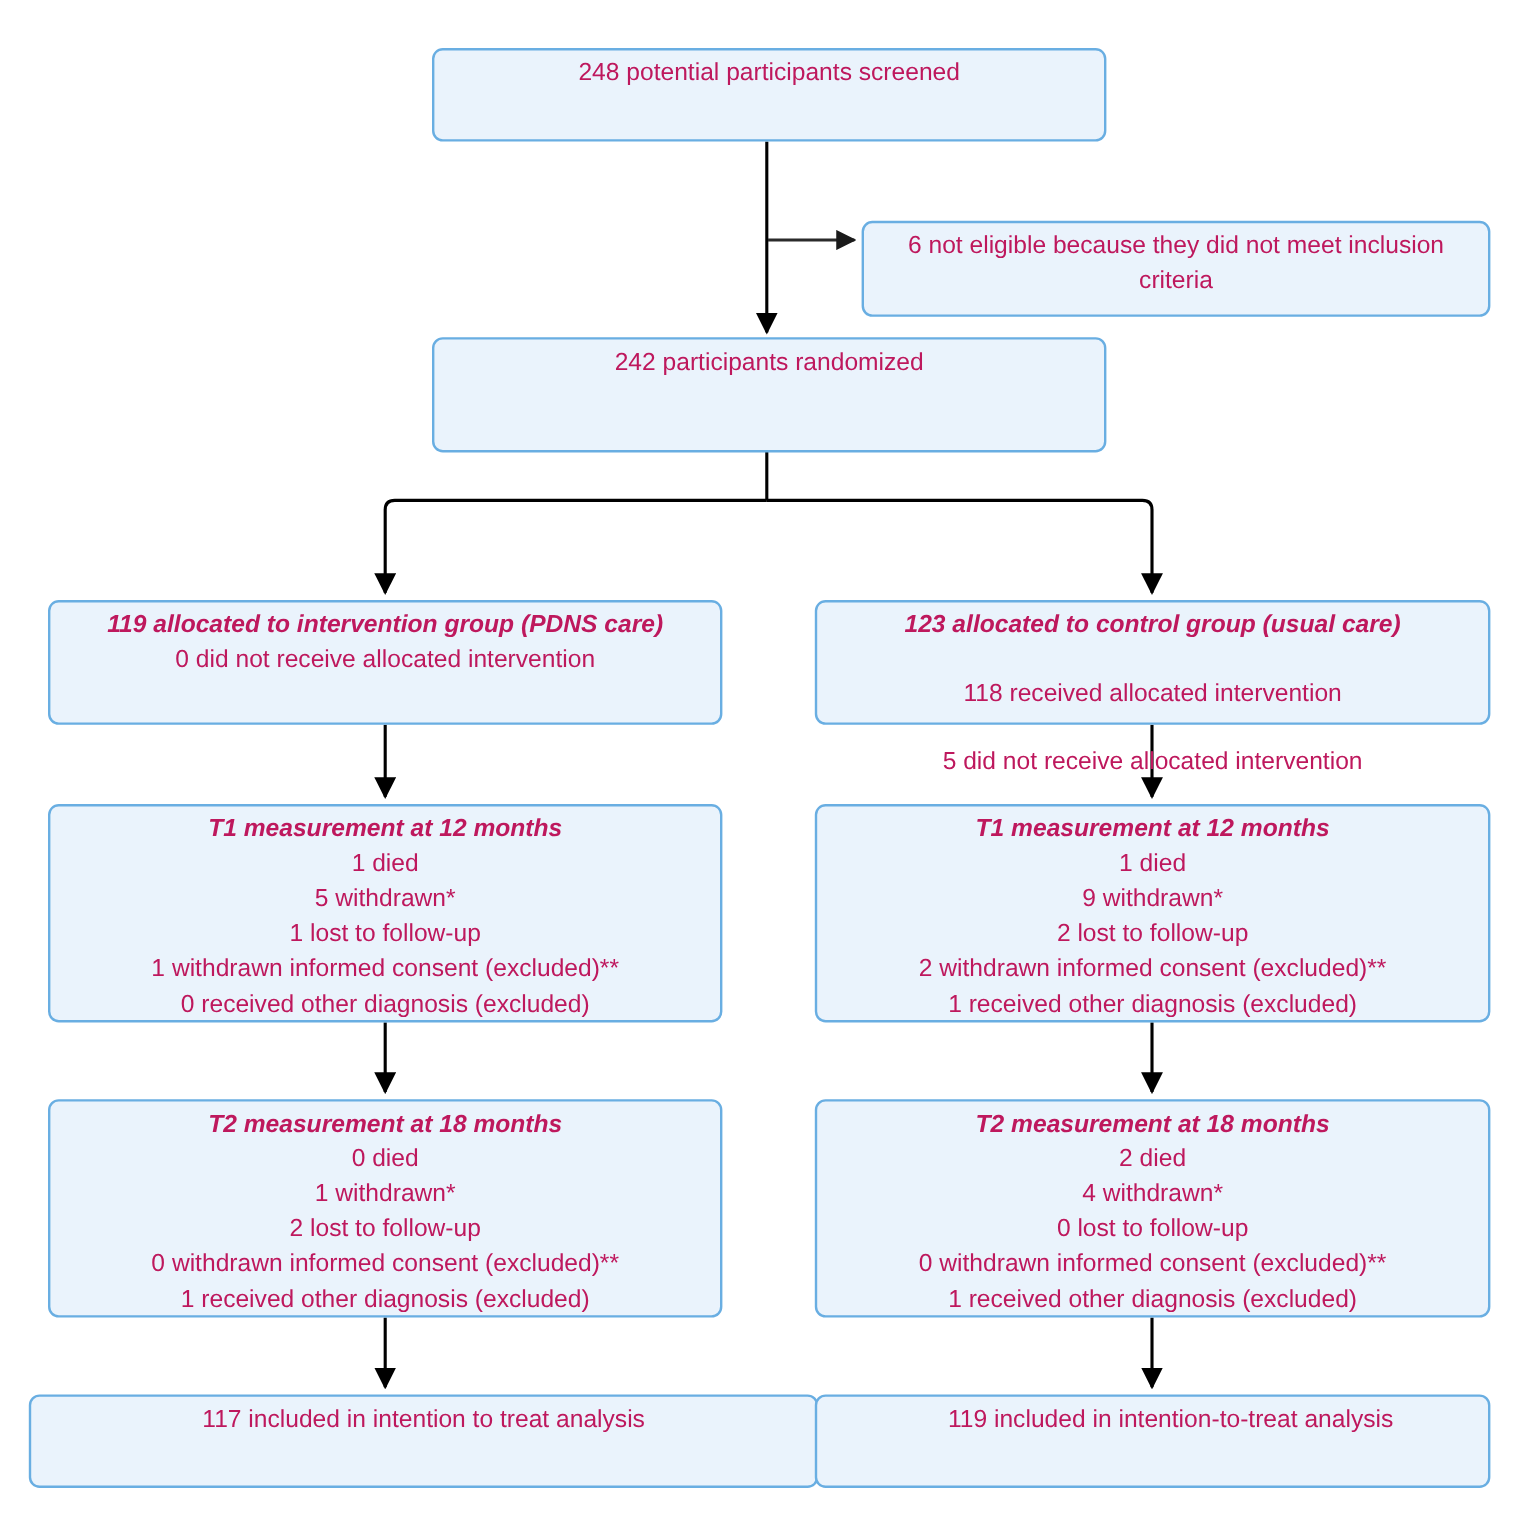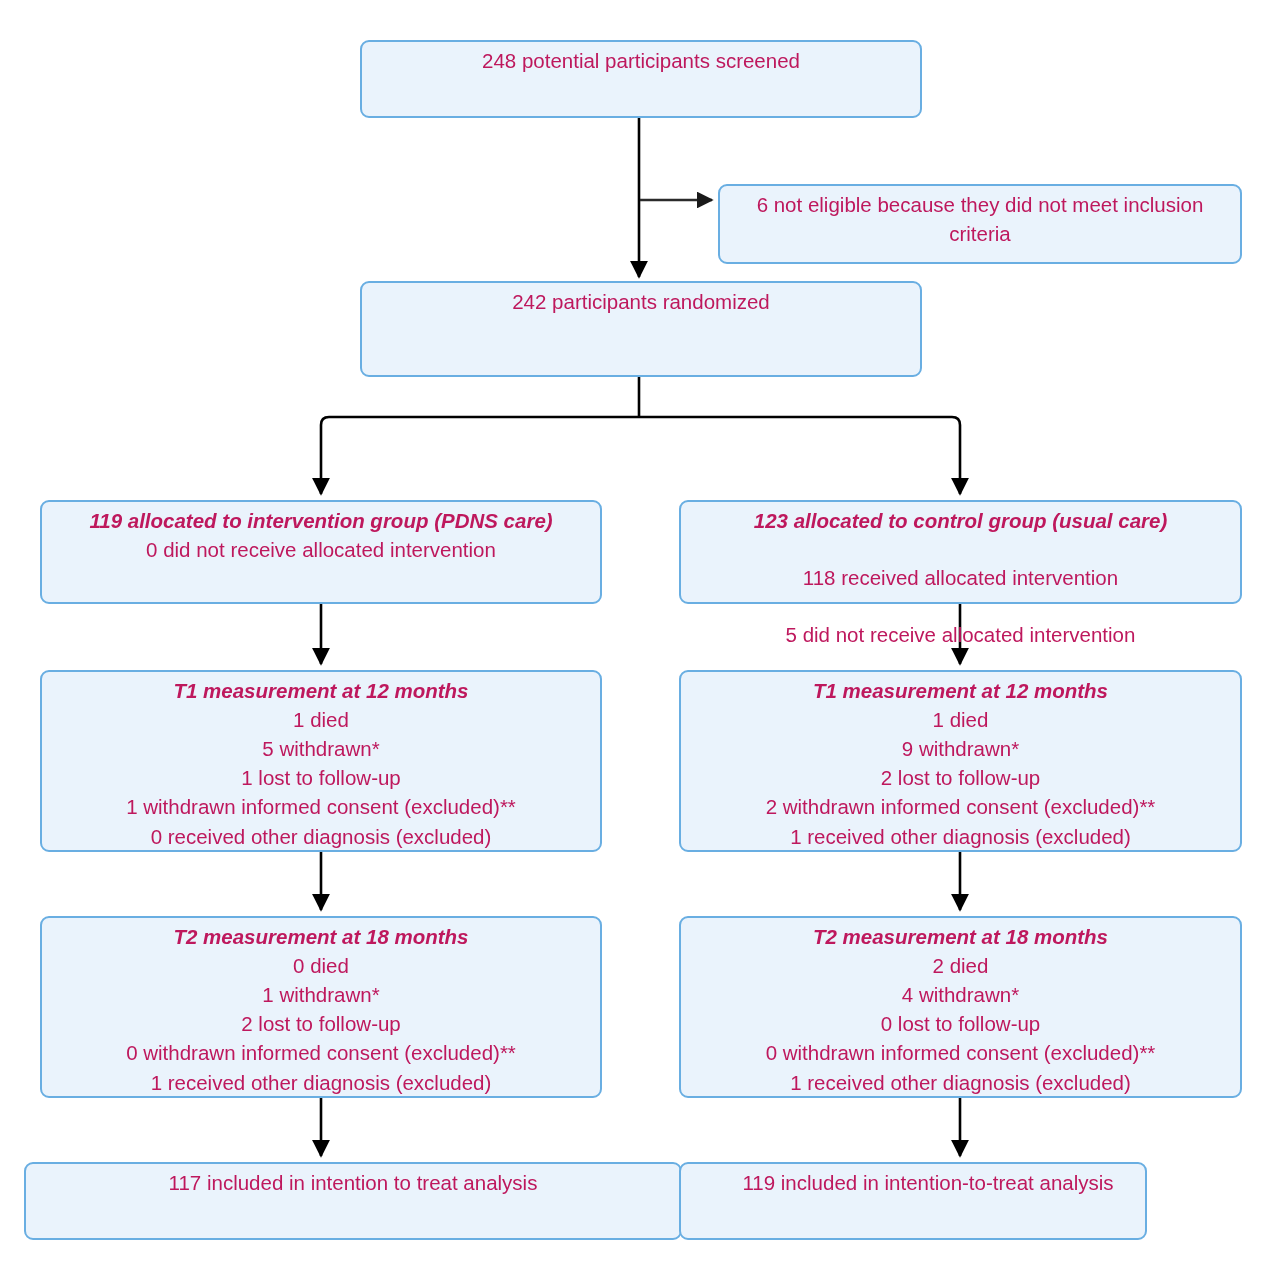--- a/index.html
+++ b/index.html
@@ -63,21 +63,21 @@
   #node-alloc-left   { left: 40px;   top: 500px;  width: 562px;  height: 104px; }
   #node-alloc-right  { left: 679px;  top: 500px;  width: 563px;  height: 104px; gap: 28px; }
 
   #node-t1-left      { left: 40px;   top: 670px;  width: 562px;  height: 182px; }
   #node-t1-right     { left: 679px;  top: 670px;  width: 563px;  height: 182px; }
 
   #node-t2-left      { left: 40px;   top: 916px;  width: 562px;  height: 182px; }
   #node-t2-right     { left: 679px;  top: 916px;  width: 563px;  height: 182px; }
 
   #node-itt-left     { left: 24px;   top: 1162px; width: 658px;  height: 78px; }
-  #node-itt-right    { left: 679px;  top: 1162px; width: 468px;  height: 78px; padding-left: 40px; }
+  #node-itt-right    { left: 679px;  top: 1162px; width: 563px;  height: 78px; padding-left: 40px; }
 </style>
 </head>
 <body>
 
 <div id="diagram">
 
   <svg id="connector-layer" viewBox="0 0 1280 1280" width="1280" height="1280" xmlns="http://www.w3.org/2000/svg">
     <defs>
       <marker id="arrow-black" viewBox="0 0 10 10" refX="9" refY="5" markerWidth="7" markerHeight="7" orient="auto-start-reverse">
         <path d="M 0 0 L 10 5 L 0 10 z" fill="#000000"></path>

